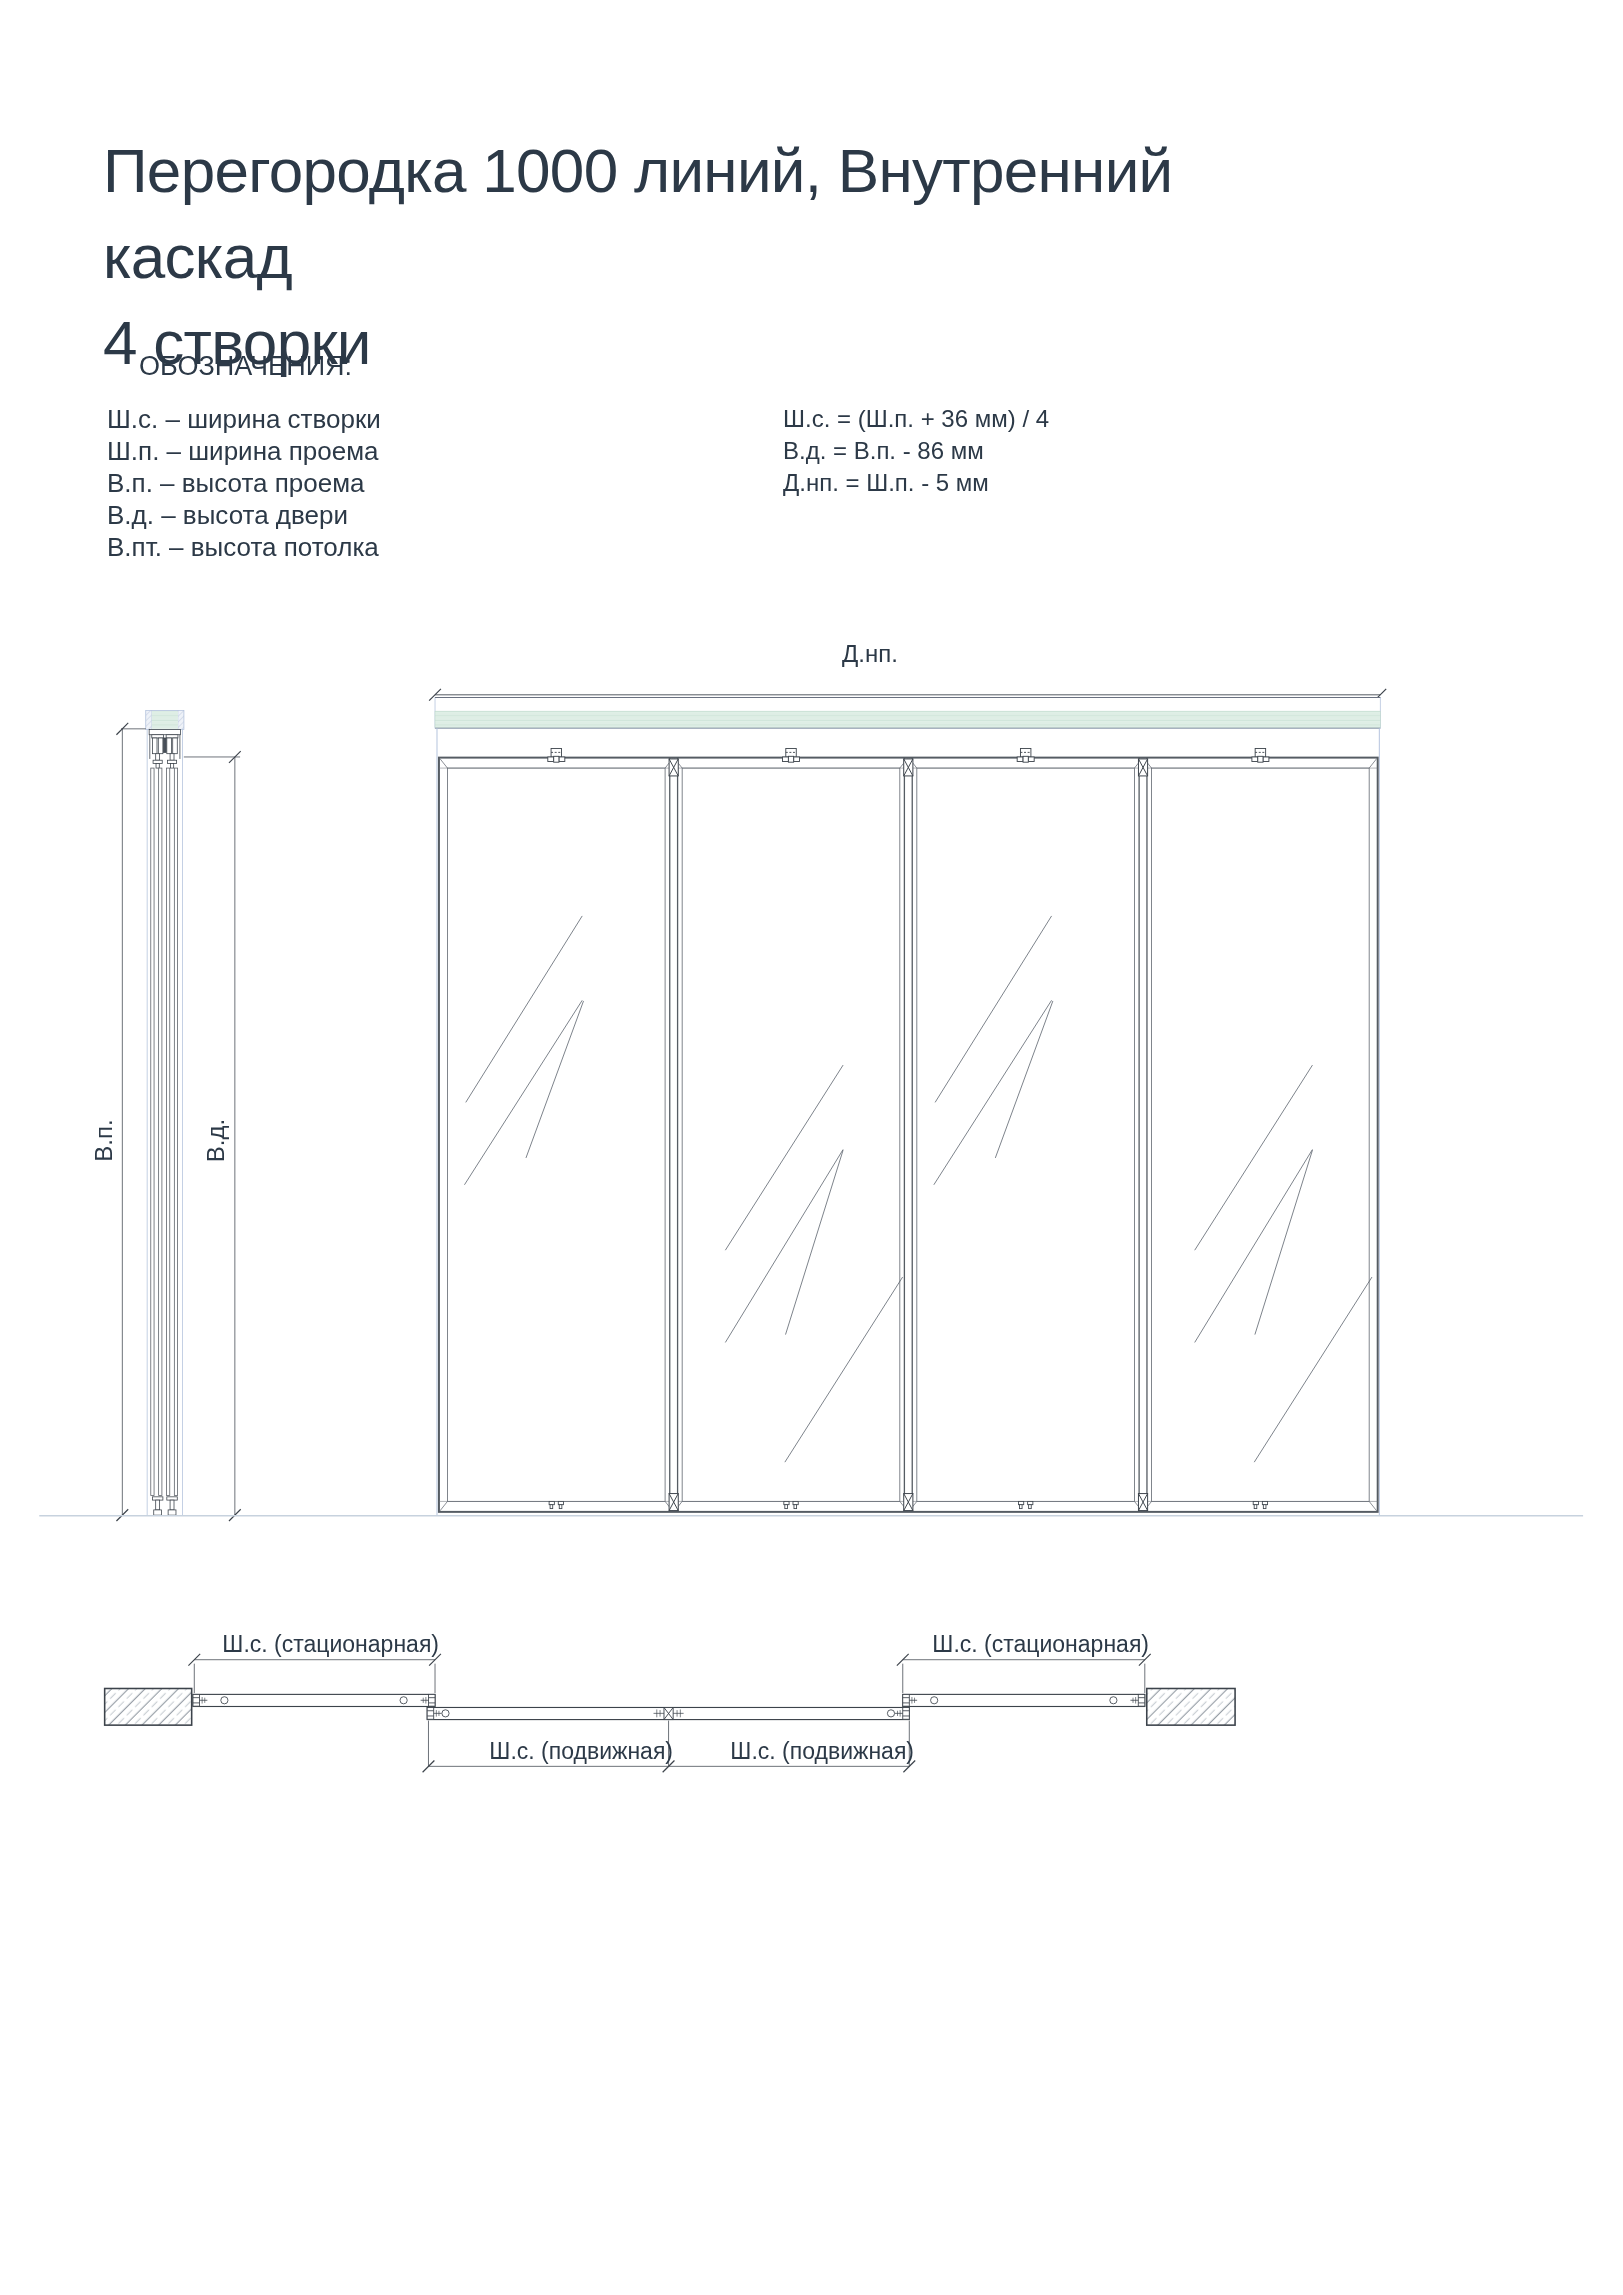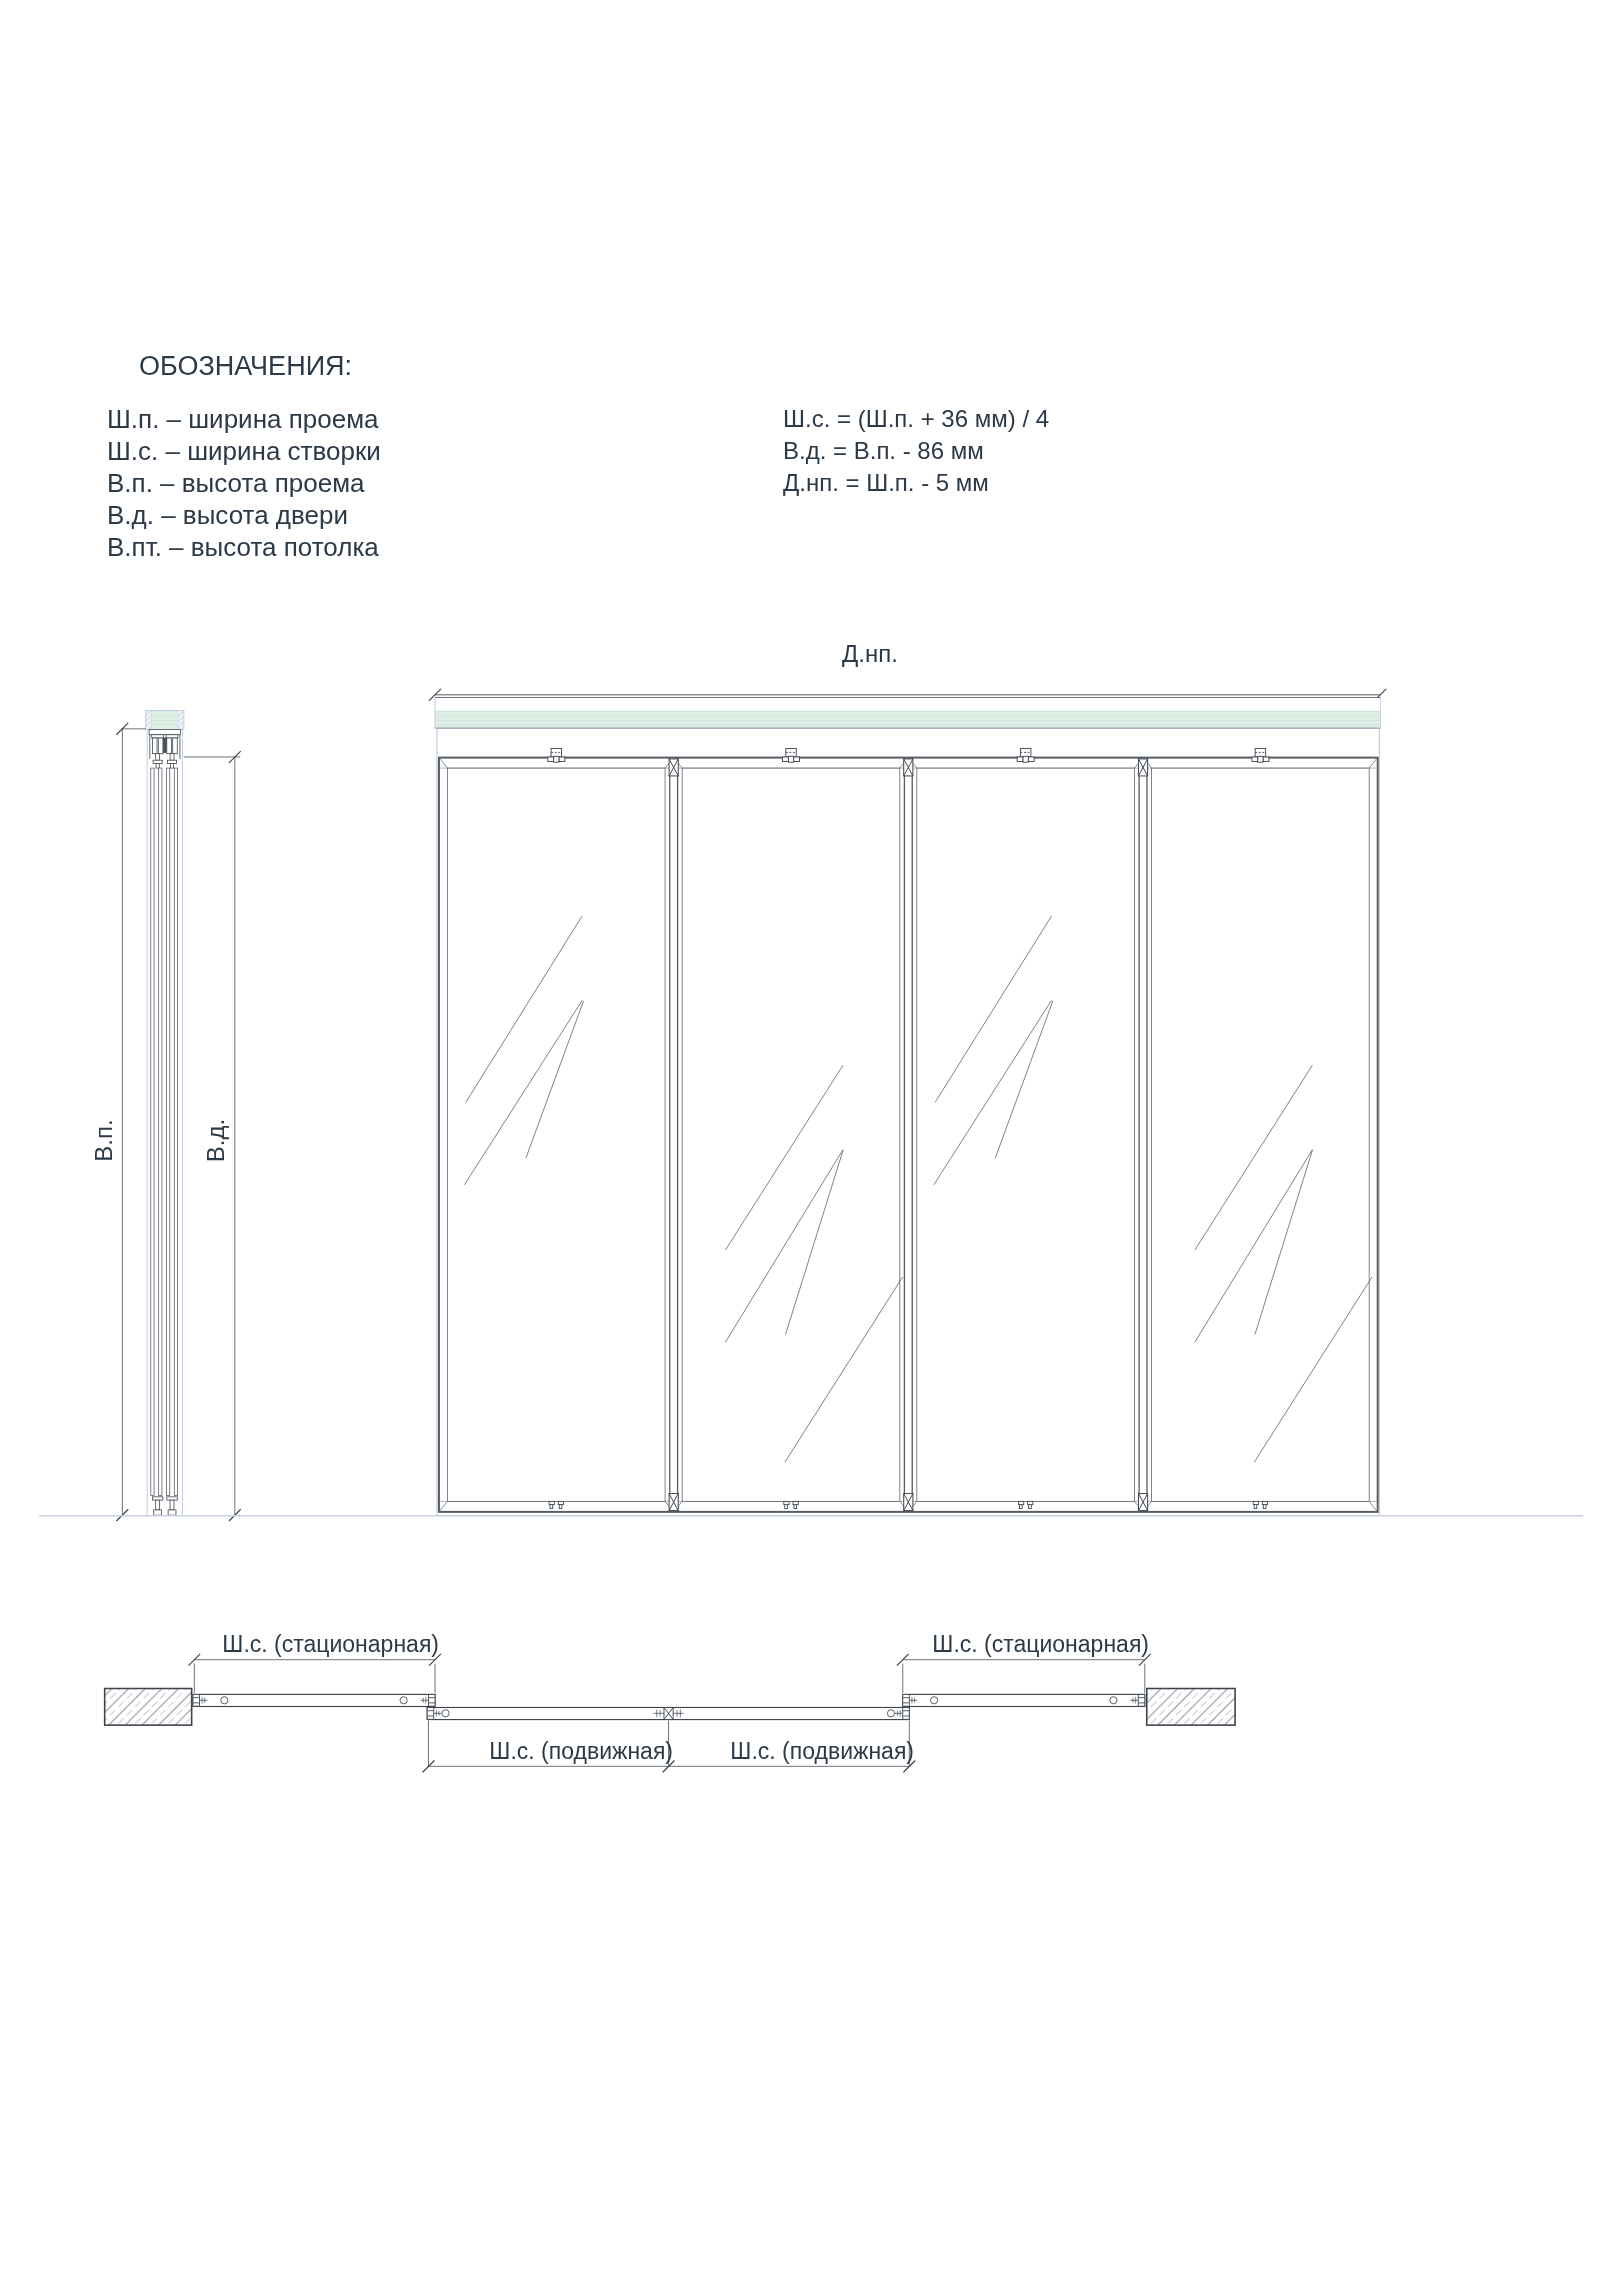--- a/index.html
+++ b/index.html
@@ -274,26 +274,30 @@
         <line x1="655" y1="2630" x2="655" y2="2700"></line>
         <line x1="1022" y1="2630" x2="1022" y2="2700"></line>
         <line x1="1390" y1="2630" x2="1390" y2="2700"></line>
       </g>
       <use href="#tick" x="655" y="2700"></use>
         <use href="#tick" x="1022" y="2700"></use>
         <use href="#tick" x="1390" y="2700"></use>
     </g>
   </svg>
 
+  <div class="abs title">
+    <div>Перегородка 1000 линий, Внутренний каскад</div>
+    <div>4 створки</div>
+  </div>
 
   <div class="abs legend-heading">ОБОЗНАЧЕНИЯ:</div>
 
   <div class="abs legend-list">
+    <div>Ш.с. – ширина створки</div>
     <div>Ш.п. – ширина проема</div>
-    <div>Ш.с. – ширина створки</div>
     <div>В.п. – высота проема</div>
     <div>В.д. – высота двери</div>
     <div>В.пт. – высота потолка</div>
   </div>
 
   <div class="abs formula-list">
     <div>Ш.с. = (Ш.п. + 36 мм) / 4</div>
     <div>В.д. = В.п. - 86 мм</div>
     <div>Д.нп. = Ш.п. - 5 мм</div>
   </div>

